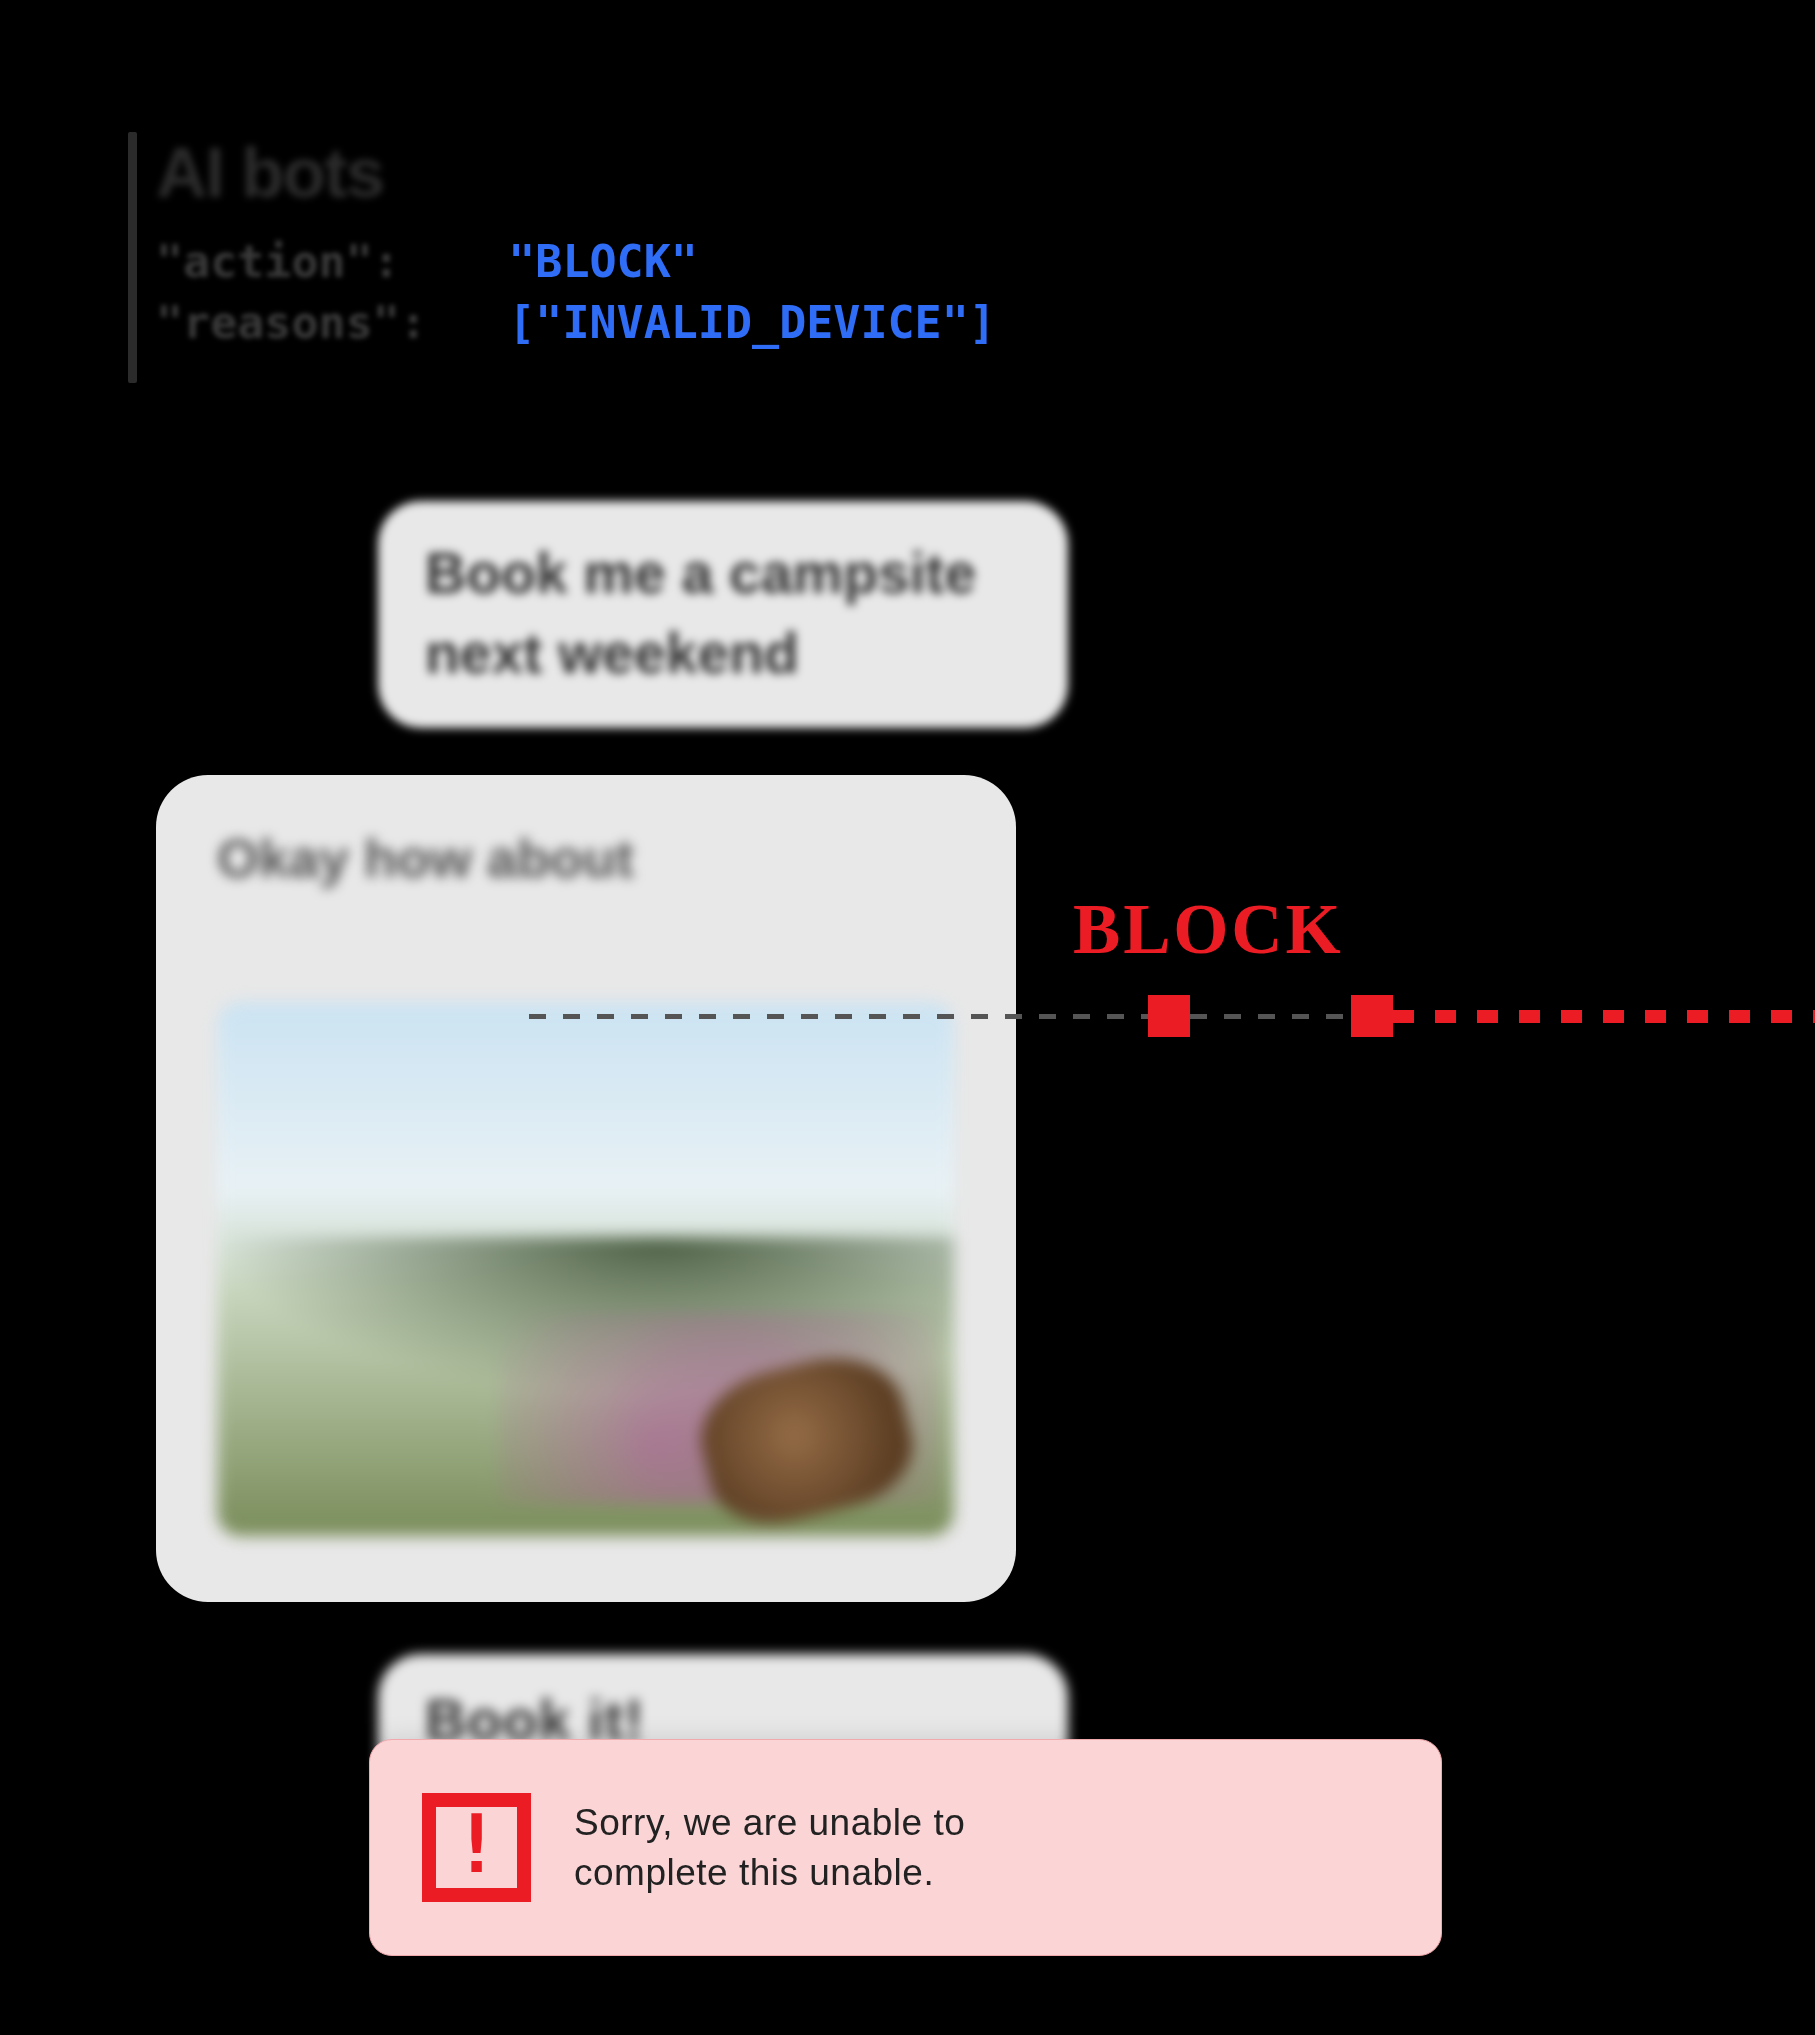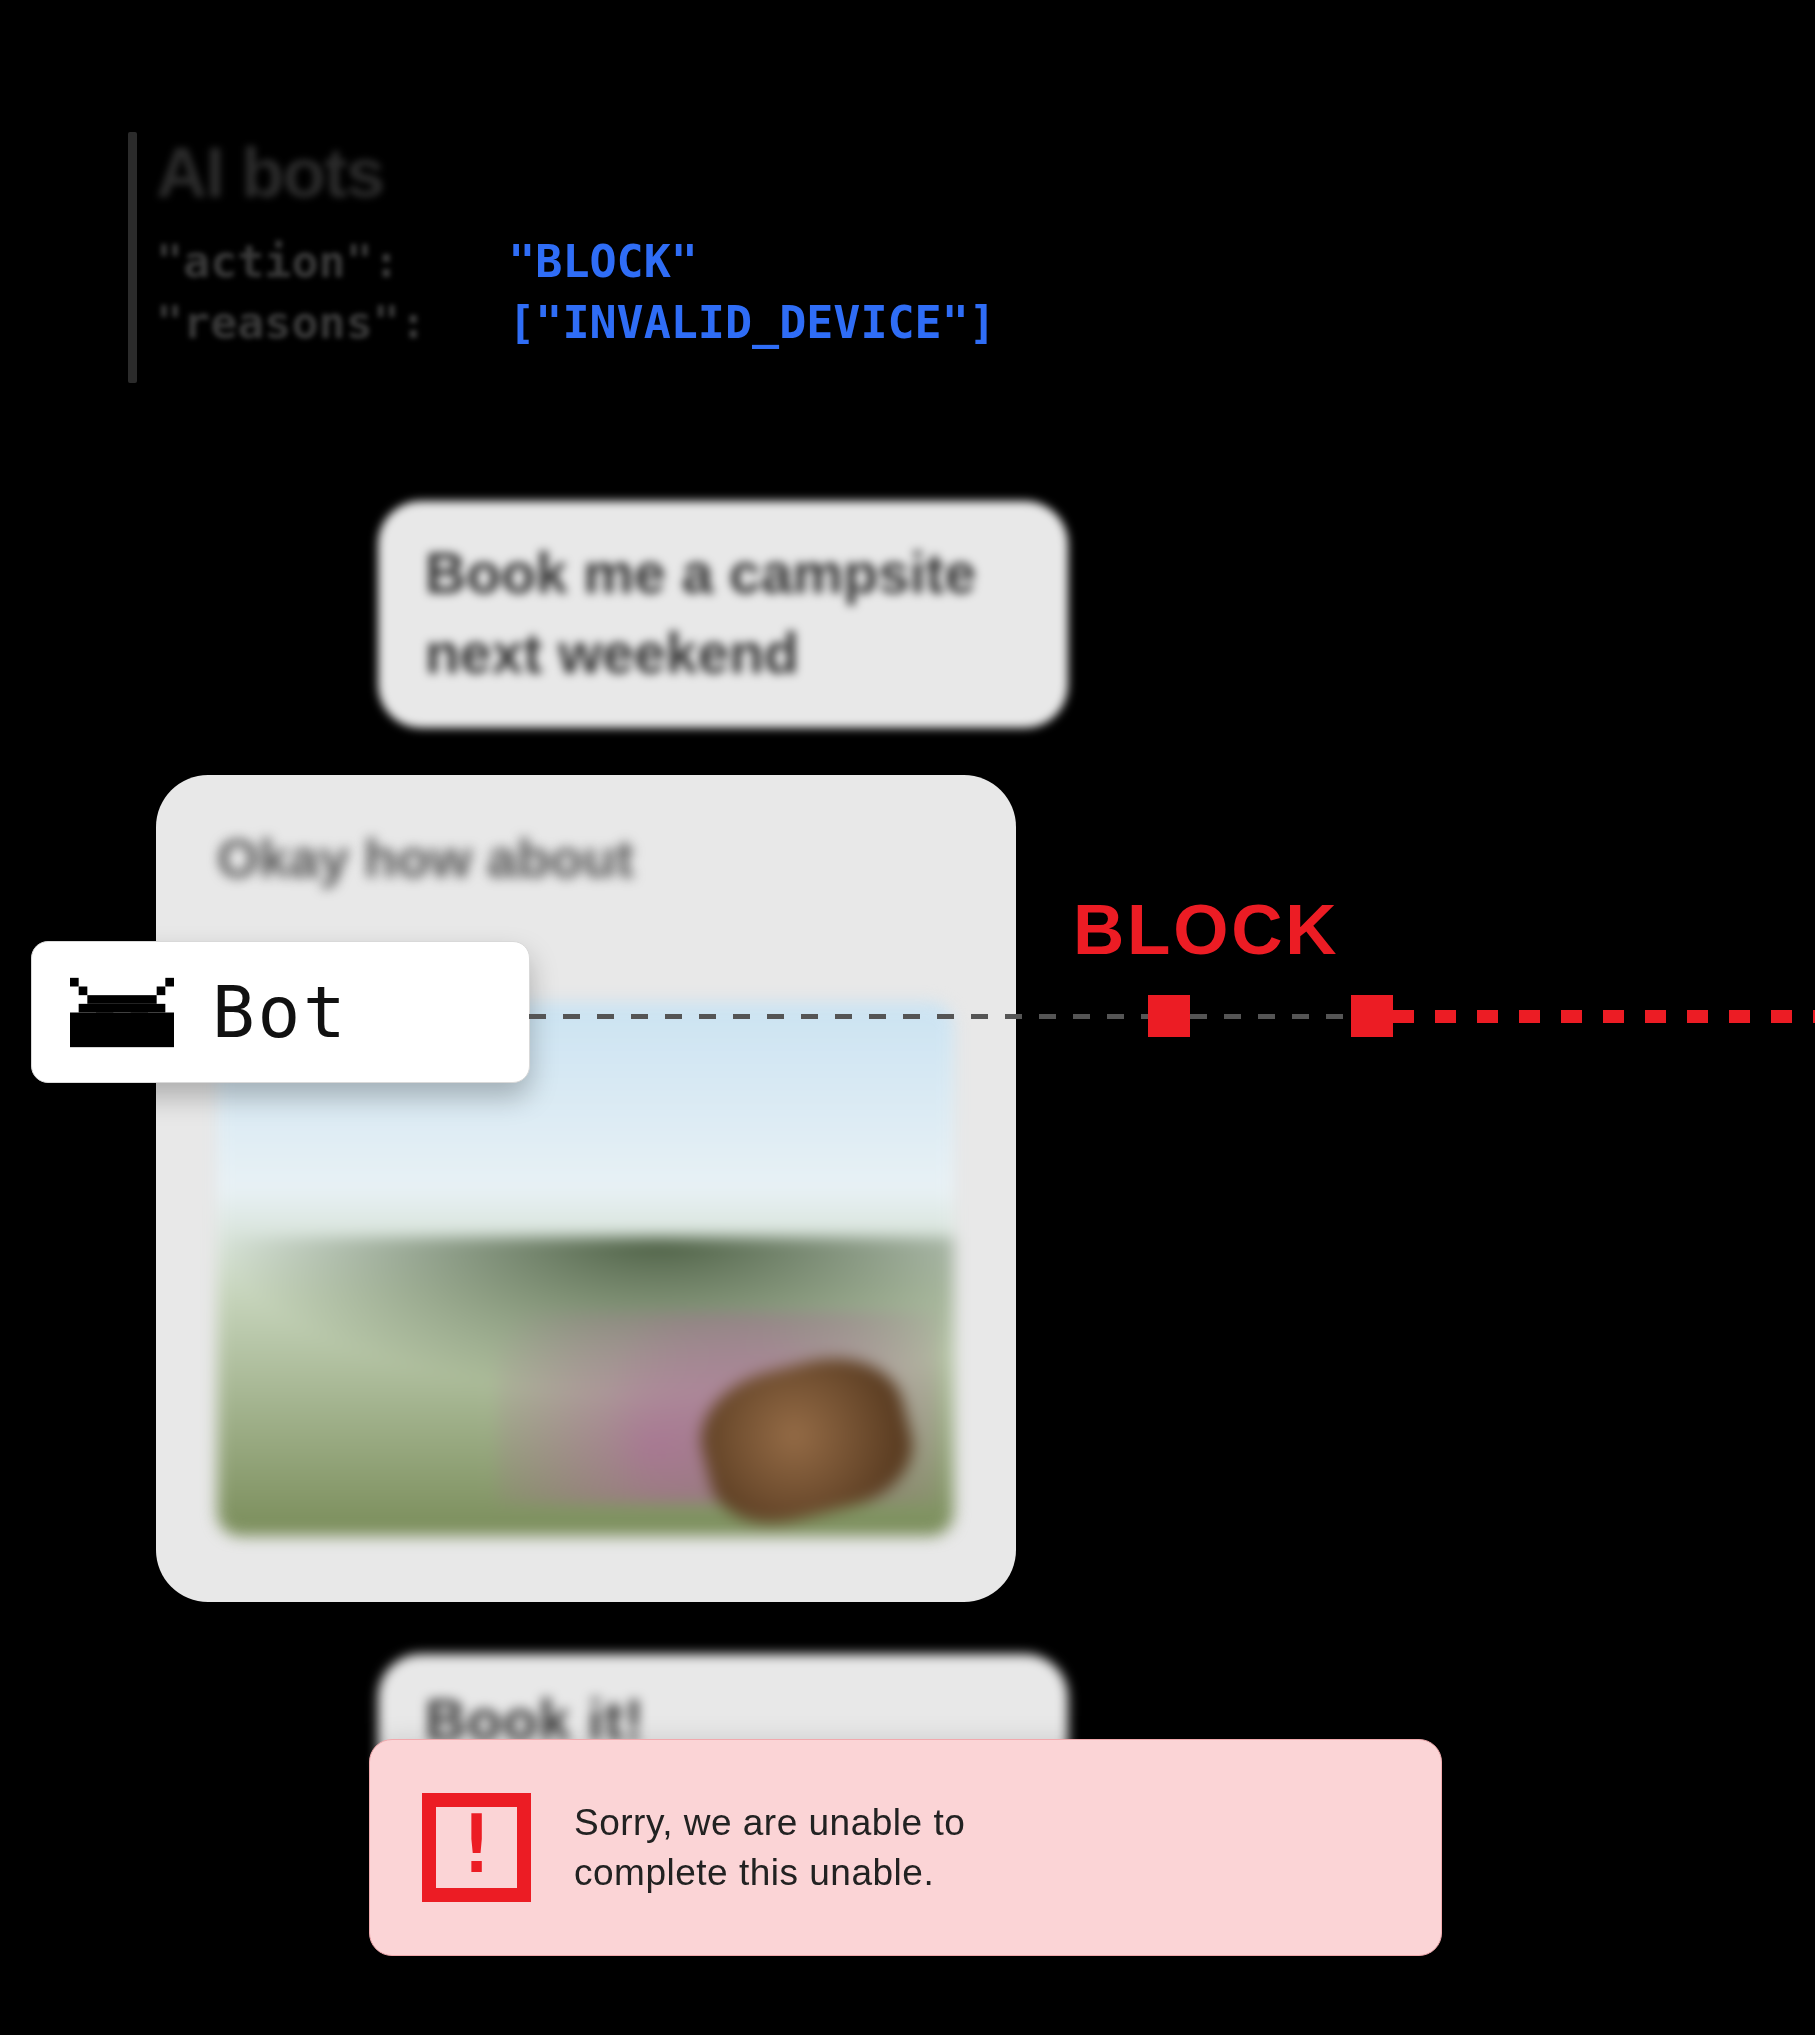--- a/index.html
+++ b/index.html
@@ -36,21 +36,21 @@
   .pix { display:block; }
   .pix rect { fill:#000; }
 
   
   .path-wrap { position: absolute; left: 529px; top: 1007px; right: 0; height: 19px; }
   .dash-grey   { position:absolute; left:0;    top:6.6px; width:619px; height:5.7px; background-image: repeating-linear-gradient(90deg,#555 0 17px, transparent 17px 34px); }
   .sq1 { position:absolute; left:619px; top:-12.3px; width:42px; height:42px; background:#ec1c24; }
   .dash-grey2  { position:absolute; left:661px; top:6.6px; width:162px; height:5.7px; background-image: repeating-linear-gradient(90deg,#555 0 17px, transparent 17px 34px); }
   .sq2 { position:absolute; left:822px; top:-12.3px; width:42px; height:42px; background:#ec1c24; }
   .dash-red    { position:absolute; left:864px; top:2.8px;  width:473px; height:13.2px; background-image: repeating-linear-gradient(90deg,#ec1c24 0 21px, transparent 21px 42px); }
-  .block-label { position:absolute; left:1073px; top:889px; font-family: Liberation Sans, sans-serif; font-size: 71px; font-weight: 800; color:#ec1c24; letter-spacing: 2.8px; }
+  .block-label { position:absolute; left:1073px; top:889px; font-family: Liberation Serif, serif; font-size: 71px; font-weight: 800; color:#ec1c24; letter-spacing: 2.8px; }
 
   
   .toast { position:absolute; left:369px; top:1739px; width:1073px; height:217px; background:#fbd4d6; border:1.4px solid #f1a9ad; border-radius:23px; display:flex; align-items:center; gap:43px; padding:0 52px; box-shadow: 0 11.3px 33px rgba(0,0,0,.25); }
   .toast .icon { width:109px; height:109px; border:14px solid #ec1c24; display:flex; align-items:center; justify-content:center; }
   .toast .bang { font-family: ui-monospace, Menlo, Consolas, monospace; font-size:80px; font-weight:900; color:#ec1c24; line-height:1; transform:translateY(-2.8px); }
   .toast .msg { color:#222; font-size:37px; line-height:1.35; letter-spacing:0.5px; }
 </style>
 </head>
 <body>
 
@@ -81,36 +81,20 @@
       <div class="sky"></div>
       <div class="ridge"></div>
       <div class="flowers"></div>
       <div class="tent"></div>
       <div class="boot"></div>
     </div>
   </div>
 
   <div class="bubble3">Book it!</div>
 
-  <div class="bot-badge">
-    <span class="bot-icon">
-      <svg class="pix" viewBox="0 0 12 8" width="104" height="71" aria-hidden="true">
-        <rect x="0" y="0" width="1" height="1"></rect>
-          <rect x="1" y="1" width="1" height="1"></rect>
-        <rect x="11" y="0" width="1" height="1"></rect>
-          <rect x="10" y="1" width="1" height="1"></rect>
-        <rect x="2" y="2" width="8" height="1"></rect>
-        <rect x="1" y="3" width="10" height="1"></rect>
-        <rect x="0" y="4" width="12" height="4"></rect>
-        <rect x="3" y="4" width="2" height="2" fill="#fff"></rect>
-        <rect x="7" y="4" width="2" height="2" fill="#fff"></rect>
-      </svg>
-    </span>
-    <span class="bot-label">Bot</span>
-  </div>
 
   <div class="block-label">BLOCK</div>
   <div class="path-wrap">
     <div class="dash-grey"></div>
     <div class="sq1"></div>
     <div class="dash-grey2"></div>
     <div class="sq2"></div>
     <div class="dash-red"></div>
   </div>
 

